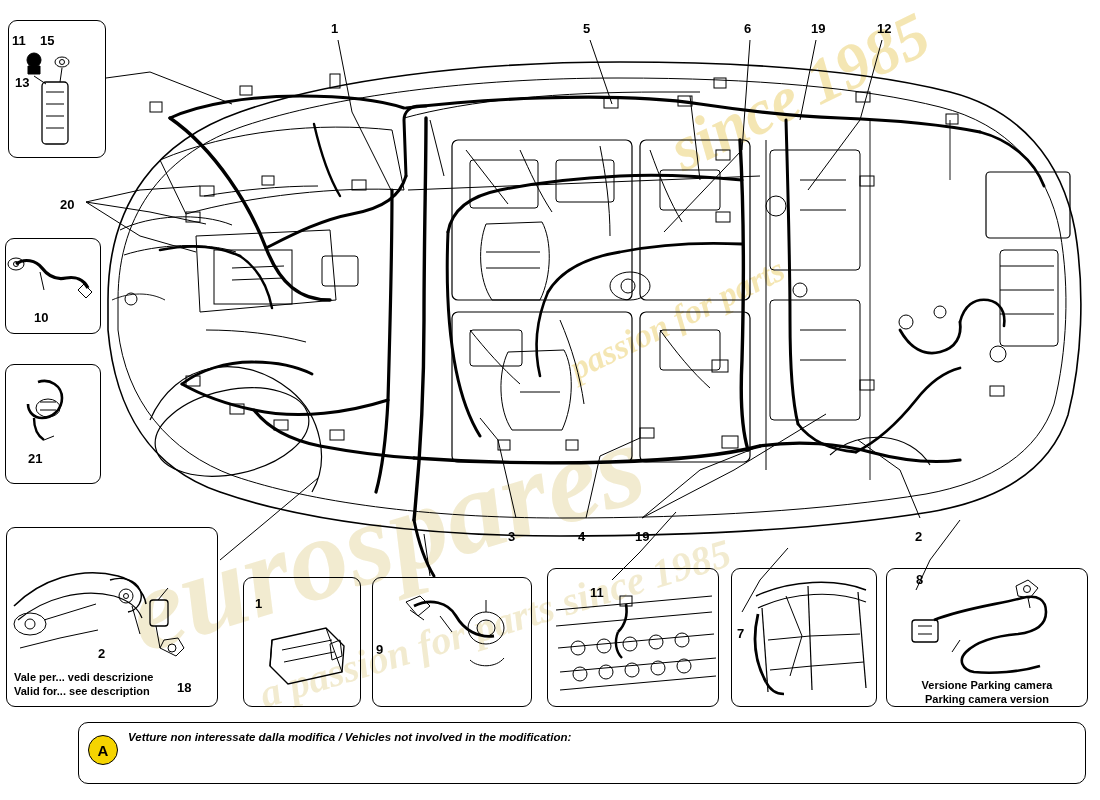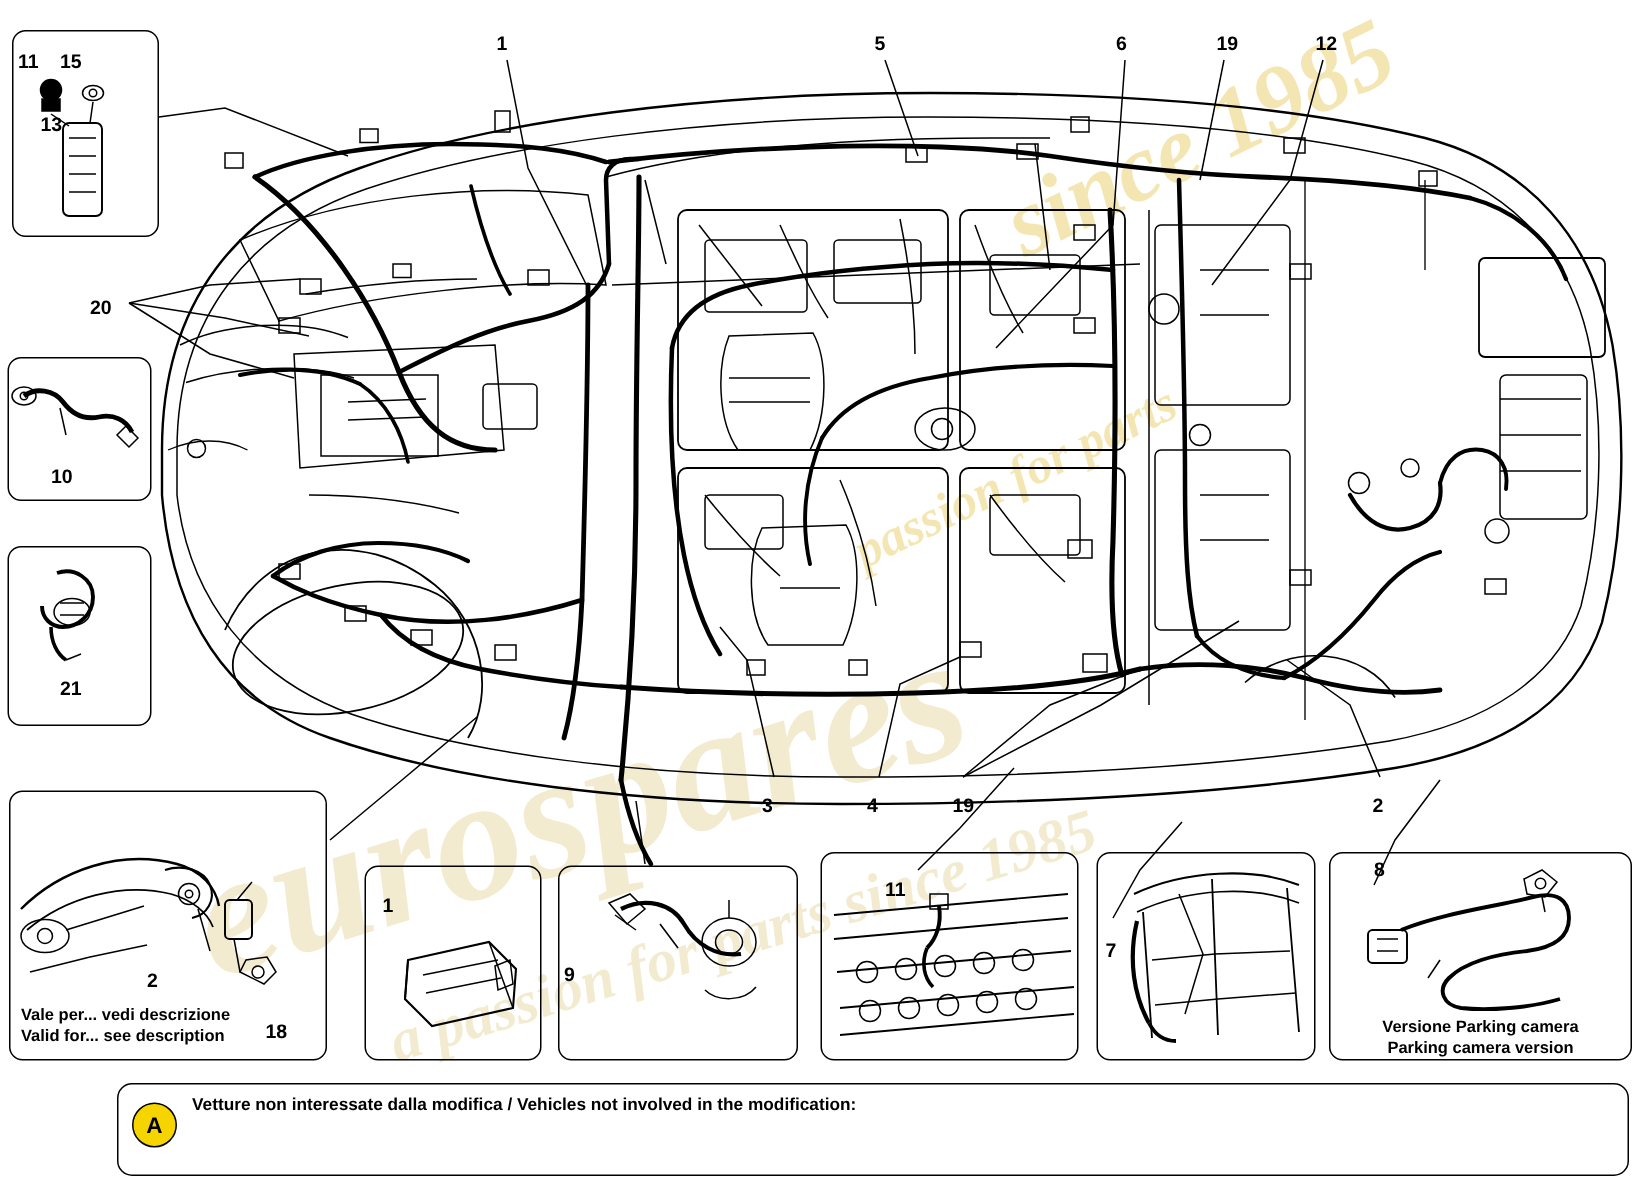--- a/index.html
+++ b/index.html
@@ -38,20 +38,21 @@
     box-sizing:border-box;
     background:transparent;
   }
   .footer-text{
     position:absolute;
     left:128px;top:729px;
     font-size:11.5px;
     font-weight:bold;
     line-height:16px;
     white-space:nowrap;
+    font-style:italic;
   }
   .badge-a{
     position:absolute;
     left:88px;top:735px;
     width:28px;height:28px;
     border-radius:50%;
     background:#f5d400;
     border:1.6px solid #000;
     display:flex;align-items:center;justify-content:center;
     font-size:15px;font-weight:bold;
@@ -270,30 +271,30 @@
   <div class="callout" style="left:508px;top:530px">3</div>
   <div class="callout" style="left:578px;top:530px">4</div>
   <div class="callout" style="left:583px;top:22px">5</div>
   <div class="callout" style="left:744px;top:22px">6</div>
   <div class="callout" style="left:737px;top:627px">7</div>
   <div class="callout" style="left:916px;top:573px">8</div>
   <div class="callout" style="left:376px;top:643px">9</div>
   <div class="callout" style="left:34px;top:311px">10</div>
   <div class="callout" style="left:590px;top:586px">11</div>
   <div class="callout" style="left:877px;top:22px">12</div>
-  <div class="callout" style="left:27px;top:76px">13</div>
+  <div class="callout" style="left:15px;top:76px">13</div>
   <div class="callout" style="left:12px;top:34px">11</div>
   <div class="callout" style="left:40px;top:34px">15</div>
   <div class="callout" style="left:255px;top:597px">1</div>
   <div class="callout" style="left:98px;top:647px">2</div>
   <div class="callout" style="left:177px;top:681px">18</div>
   <div class="callout" style="left:811px;top:22px">19</div>
   <div class="callout" style="left:635px;top:530px">19</div>
   <div class="callout" style="left:60px;top:198px">20</div>
-  <div class="callout" style="left:40px;top:452px">21</div>
+  <div class="callout" style="left:28px;top:452px">21</div>
 
   <div class="panel" style="left:8px;top:20px;width:98px;height:138px"></div>
   <div class="panel" style="left:5px;top:238px;width:96px;height:96px"></div>
   <div class="panel" style="left:5px;top:364px;width:96px;height:120px"></div>
   <div class="panel" style="left:6px;top:527px;width:212px;height:180px"></div>
   <div class="panel" style="left:243px;top:577px;width:118px;height:130px"></div>
   <div class="panel" style="left:372px;top:577px;width:160px;height:130px"></div>
   <div class="panel" style="left:547px;top:568px;width:172px;height:139px"></div>
   <div class="panel" style="left:731px;top:568px;width:146px;height:139px"></div>
   <div class="panel" style="left:886px;top:568px;width:202px;height:139px"></div>

